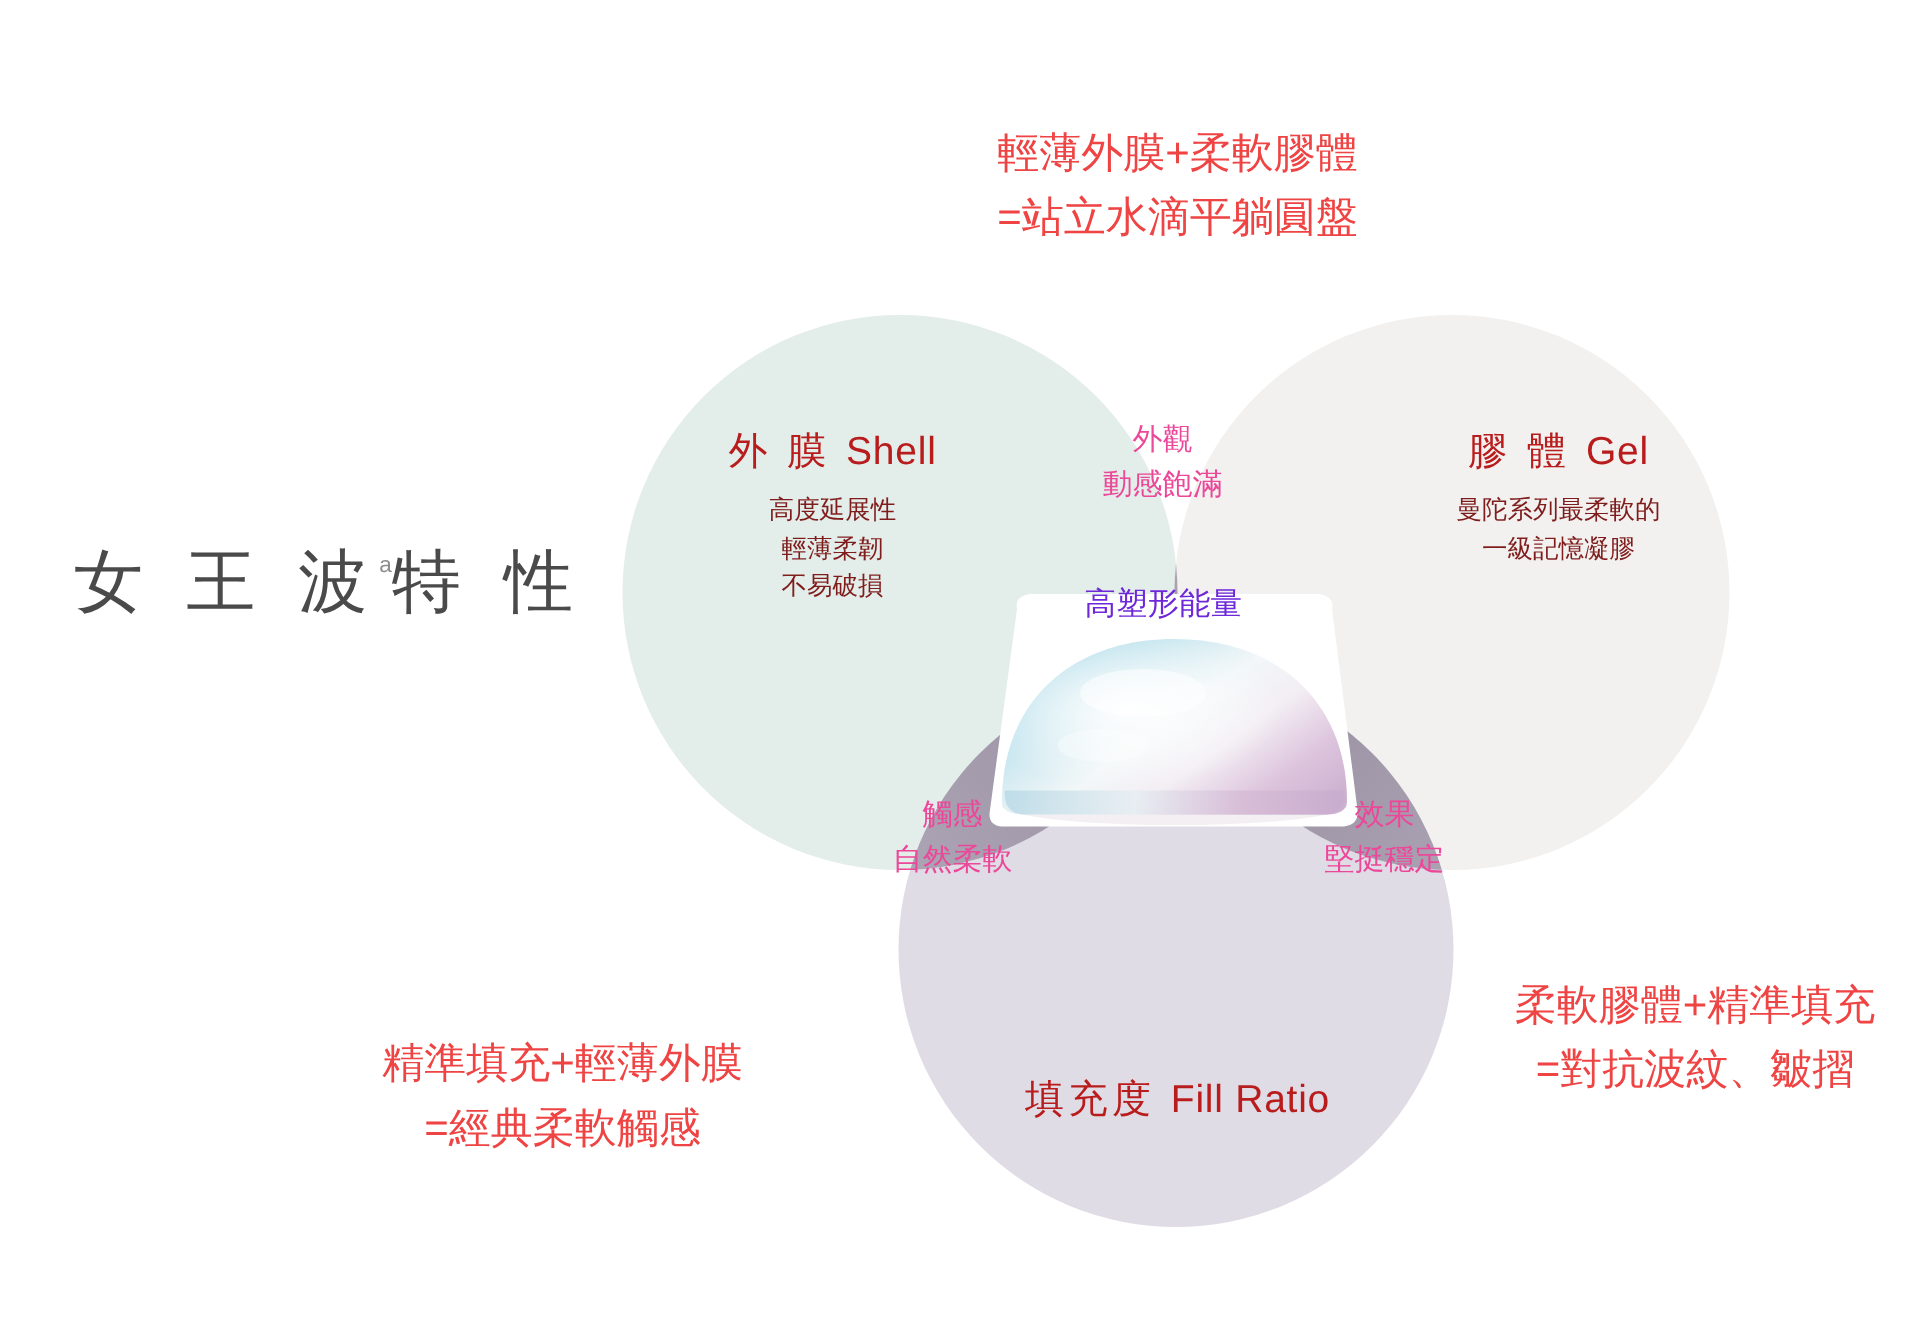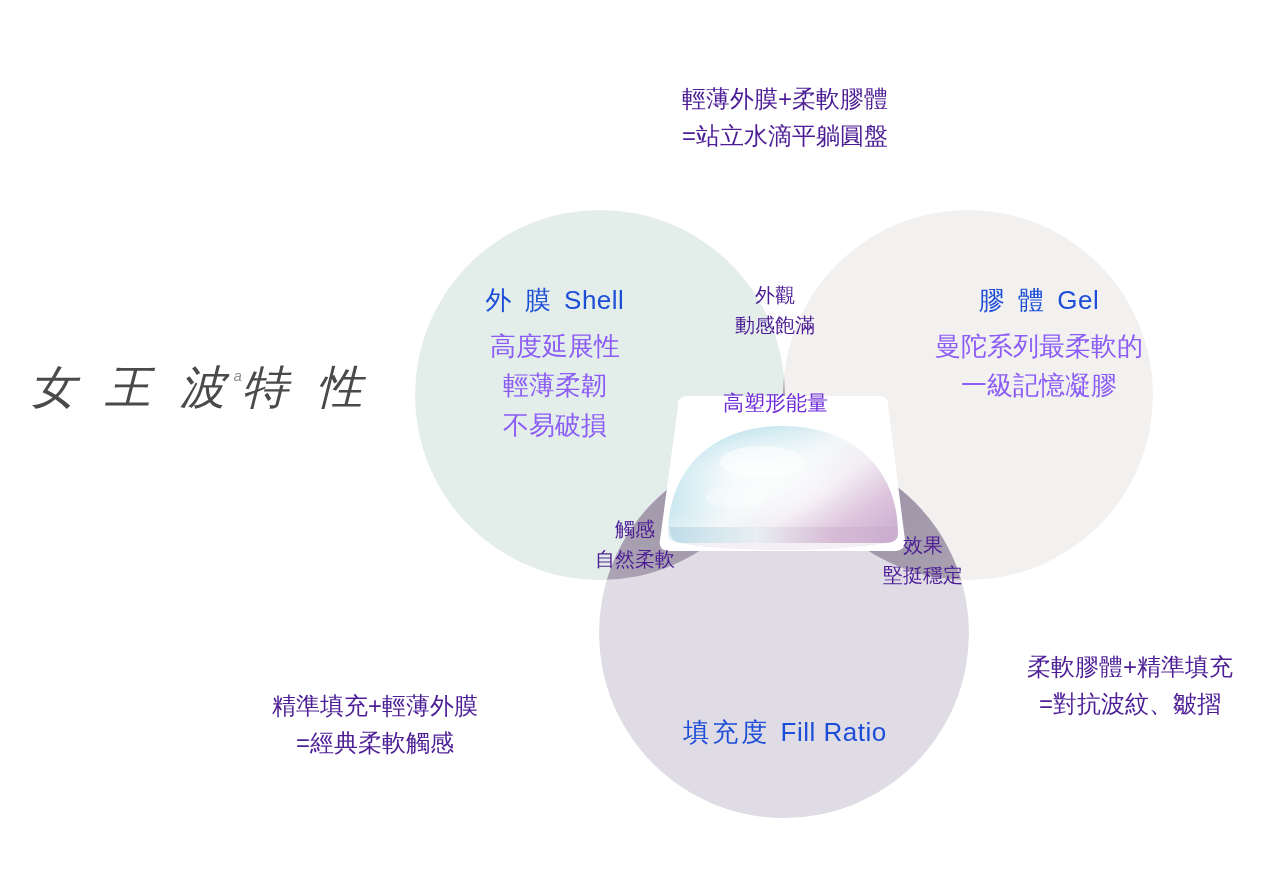--- a/index.html
+++ b/index.html
@@ -22,27 +22,26 @@
     width: 1270px;
     height: 893px;
   }
 
   
   .page-title {
     position: absolute;
     left: 30px;
     top: 357px;
     width: 360px;
-    text-align: left;
+    text-align: right;
     font-size: 46px;
     letter-spacing: 8px;
     color: #4a4a4a;
     font-weight: 300;
     white-space: nowrap;
-    font-style: italic;
   }
   .page-title .sup {
     font-size: 15px;
     vertical-align: 22px;
     letter-spacing: 0;
     color: #8d8d8d;
   }
 
   
   #venn {
@@ -56,57 +55,58 @@
     position: absolute;
     text-align: center;
     line-height: 1.45;
     white-space: nowrap;
   }
 
   .circle-head {
     font-size: 26px;
     font-weight: 400;
     letter-spacing: 3px;
-    color: #1d4ed8;
+    color: #b91c1c;
   }
   .circle-head .en {
     letter-spacing: 0.5px;
   }
   .circle-body {
-    font-size: 26px;
-    color: #8b5cf6;
+    font-size: 17px;
+    color: #7f1d1d;
     line-height: 1.52;
     margin-top: 7px;
   }
 
   .inter-lbl {
     font-size: 20px;
-    color: #4c1d95;
+    color: #ec4899;
     line-height: 1.5;
+    font-family: Liberation Mono, monospace;
   }
 
   .center-lbl {
     font-size: 21px;
     color: #6d28d9;
     line-height: 1.4;
   }
 
   .note {
-    font-size: 24px;
-    color: #4c1d95;
+    font-size: 28px;
+    color: #ef4444;
     line-height: 1.55;
   }
 
   
   #shell-block  { left: 420px;  top: 282px; width: 270px; }
   #gel-block    { left: 904px;  top: 282px; width: 270px; }
   #fill-block   { left: 640px;  top: 682px; width: 290px; margin-top: 32px; }
 
   #inter-top    { left: 690px;  top: 280px; width: 170px; }
-  #inter-left   { left: 550px;  top: 514px; width: 170px; text-align: center; }
+  #inter-left   { left: 550px;  top: 530px; width: 170px; text-align: center; }
   #inter-right  { left: 838px;  top: 530px; width: 170px; }
   #center-text  { left: 688px;  top: 388px; width: 175px; }
 
   #note-top     { left: 640px;  top: 80px;  width: 290px; }
   #note-left    { left: 250px;  top: 648px; width: 250px; margin-top: 39px; }
   #note-right   { left: 1005px; top: 648px; width: 250px; }
 </style>
 </head>
 <body>
 

